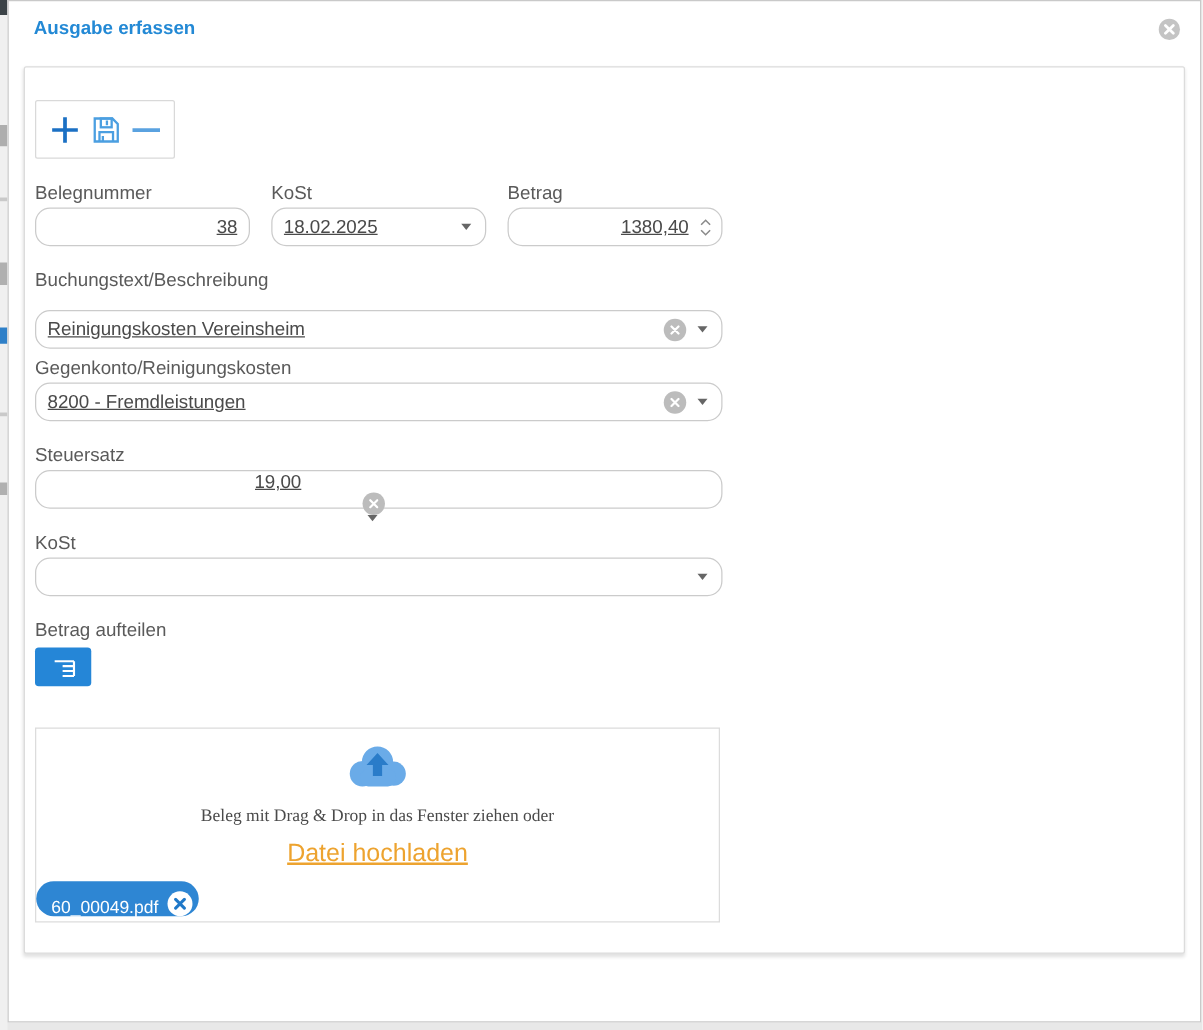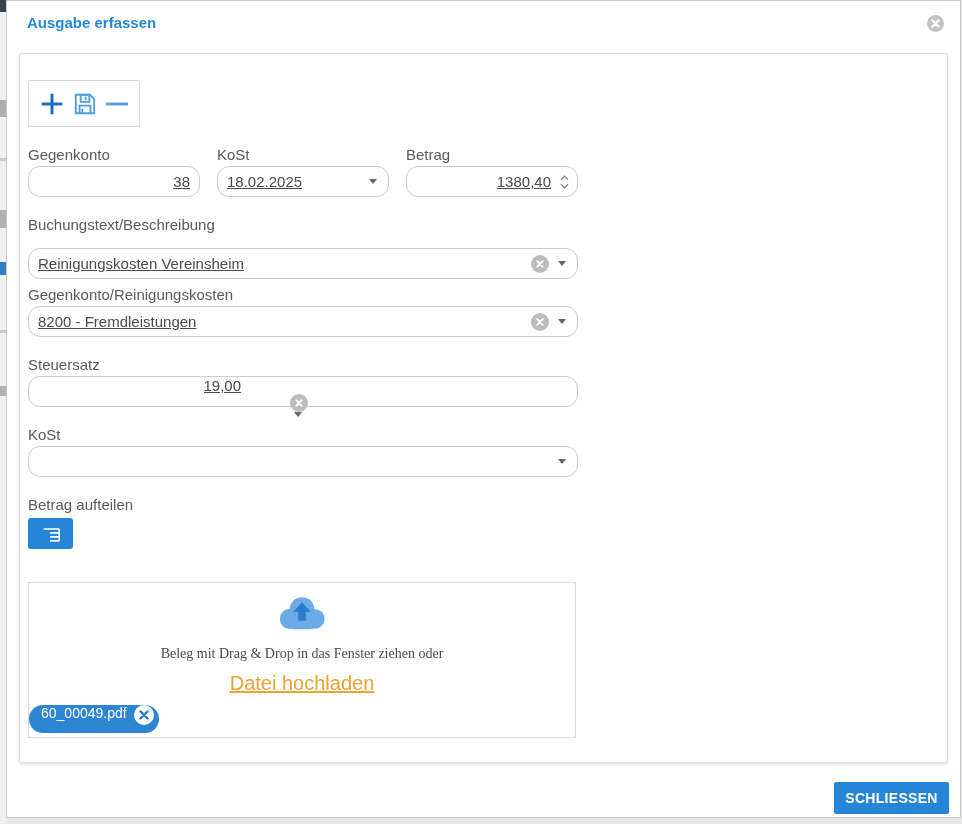--- a/index.html
+++ b/index.html
@@ -104,21 +104,21 @@
     position:absolute; left:8px; top:528px; width:548px; height:156px;
     border:1px solid #dcdcdc; background:#fff;
     display:flex; flex-direction:column; align-items:center; padding-top:11px;
   }
   .upload-text { font-size:14px; color:#4a4a4a; margin-top:15px;font-family:Liberation Serif, serif; }
   .upload-link { font-size:20px; color:#eda32f; text-decoration:underline; margin-top:10px; cursor:pointer; }
 
   .file-chip {
     position:absolute; left:9px; top:651px; height:28px;
     background:#2e86d3; border-radius:14px; z-index:5;
-    display:flex; align-items:flex-start; padding:0 5px 0 12px; gap:7px;
+    display:flex; align-items:flex-end; padding:0 5px 0 12px; gap:7px;
   }
   .file-chip .chip-name { color:#fff; font-size:14px; }
   .chip-remove {
     width:20px; height:20px; border-radius:50%; background:#fff; cursor:pointer;
     display:flex; align-items:center; justify-content:center;
   }
 
   
   .btn-schliessen {
     position:absolute; left:827px; top:781px; width:115px; height:32px;
@@ -166,21 +166,21 @@
           <path d="M9.5 16.5 V20.5" stroke="#4b9fe1" stroke-width="1.7"></path>
         </svg>
       </span>
       <span class="tool-btn">
         <svg width="26" height="26" viewBox="0 0 26 26">
           <path d="M2 13 H24" stroke="#5aa2e0" stroke-width="3"></path>
         </svg>
       </span>
     </div>
 
-    <div class="f-label" id="lbl-belegnummer">Gegenkonto</div>
+    <div class="f-label" id="lbl-belegnummer">Belegnummer</div>
     <div class="f-box" id="fld-belegnummer">
       <input class="num" value="38" style="">
     </div>
 
     <div class="f-label" id="lbl-datum">KoSt</div>
     <div class="f-box" id="fld-datum">
       <input value="18.02.2025" style="">
       <span class="caret"></span>
     </div>
 
@@ -261,15 +261,14 @@
       <span class="chip-name">60_00049.pdf</span>
       <span class="chip-remove">
         <svg width="10" height="10" viewBox="0 0 10 10">
           <path d="M1.5 1.5 L8.5 8.5 M8.5 1.5 L1.5 8.5" stroke="#1f78c8" stroke-width="2.4" stroke-linecap="round"></path>
         </svg>
       </span>
     </div>
 
   </div>
 
-  <button class="btn-schliessen">SCHLIESSEN</button>
 
 </div>
 
 </body></html>

